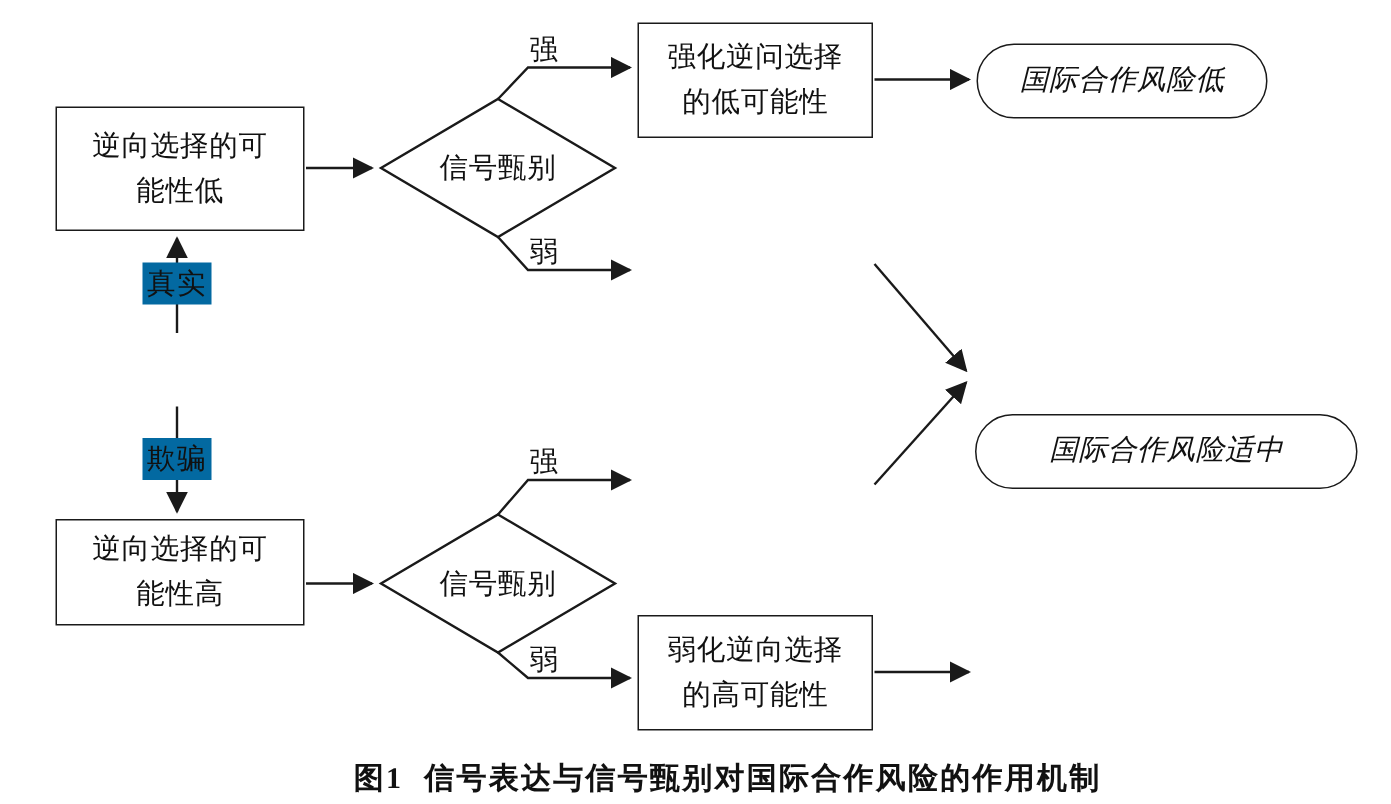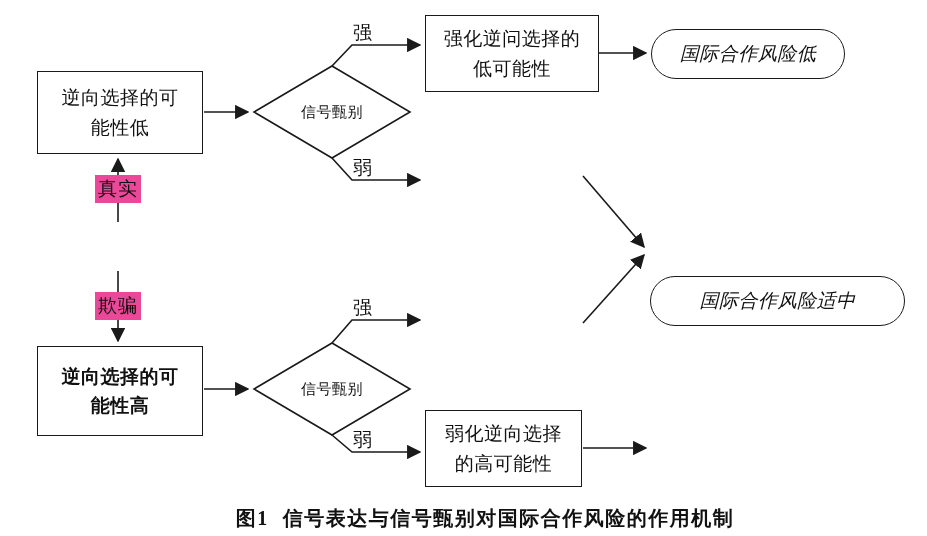--- a/index.html
+++ b/index.html
@@ -24,35 +24,35 @@
     line-height: 1.55;
     letter-spacing: 0.5px;
     z-index: 1;
     background: #ffffff;
   }
   .rect { border: 1.6px solid #1a1a1a; padding: 2px 16px; }
   .stadium { border: 1.6px solid #1a1a1a; border-radius: 26px; white-space: nowrap; font-style: italic; }
   .diamond-label {
     position: absolute;
     transform: translate(-50%, -50%);
-    font-size: 15px;
+    font-size: 19px;
     letter-spacing: 0.5px;
     z-index: 1;
     white-space: nowrap;
     background: transparent;
   }
   .edge-label {
     position: absolute;
     transform: translate(-50%, -50%);
     font-size: 19px;
     letter-spacing: 1px;
     z-index: 2;
     white-space: nowrap;
   }
-  .mask { background: #ec4899; padding: 1px 3px; }
+  .mask { background: #0369a1; padding: 1px 3px; }
   .caption {
     position: absolute;
     left: 0;
     right: 0;
     top: 505px;
     text-align: center;
     font-weight: bold;
     font-size: 20px;
     letter-spacing: 1.5px;
     z-index: 1;
@@ -88,26 +88,26 @@
 
     <line x1="583" y1="53" x2="646" y2="53" stroke="#1a1a1a" stroke-width="1.6" marker-end="url(#arrow)"></line>
     <line x1="583" y1="176" x2="644" y2="247" stroke="#1a1a1a" stroke-width="1.6" marker-end="url(#arrow)"></line>
     <line x1="583" y1="323" x2="644" y2="255" stroke="#1a1a1a" stroke-width="1.6" marker-end="url(#arrow)"></line>
     <line x1="583" y1="448" x2="646" y2="448" stroke="#1a1a1a" stroke-width="1.6" marker-end="url(#arrow)"></line>
   </svg>
 
   <div class="node rect" style="left:37px; top:71px; width:166px; height:83px;">逆向选择的可能性低</div>
 
 
-  <div class="node rect" style="left:37px; top:346px; width:166px; height:90px;font-weight:bold;">逆向选择的可能性高</div>
+  <div class="node rect" style="left:37px; top:346px; width:166px; height:71px;">逆向选择的可能性高</div>
 
   <div class="diamond-label" style="left:332px; top:112px;">信号甄别</div>
   <div class="diamond-label" style="left:332px; top:389px;">信号甄别</div>
 
-  <div class="node rect" style="left:425px; top:15px; width:174px; height:77px;">强化逆问选择的低可能性</div>
+  <div class="node rect" style="left:425px; top:15px; width:157px; height:77px;">强化逆问选择的低可能性</div>
   <div class="node rect" style="left:425px; top:410px; width:157px; height:77px;text-align:center;">弱化逆向选择的高可能性</div>
 
   <div class="node stadium" style="left:651px; top:29px; width:194px; height:50px;">国际合作风险低</div>
   <div class="node stadium" style="left:650px; top:238px; width:255px; height:50px;margin-top:38px;">国际合作风险适中</div>
 
   <div class="edge-label mask" style="left:118px; top:189px;">真实</div>
   <div class="edge-label mask" style="left:118px; top:306px;">欺骗</div>
   <div class="edge-label" style="left:363px; top:33px;">强</div>
   <div class="edge-label" style="left:363px; top:168px;">弱</div>
   <div class="edge-label" style="left:363px; top:308px;">强</div>

